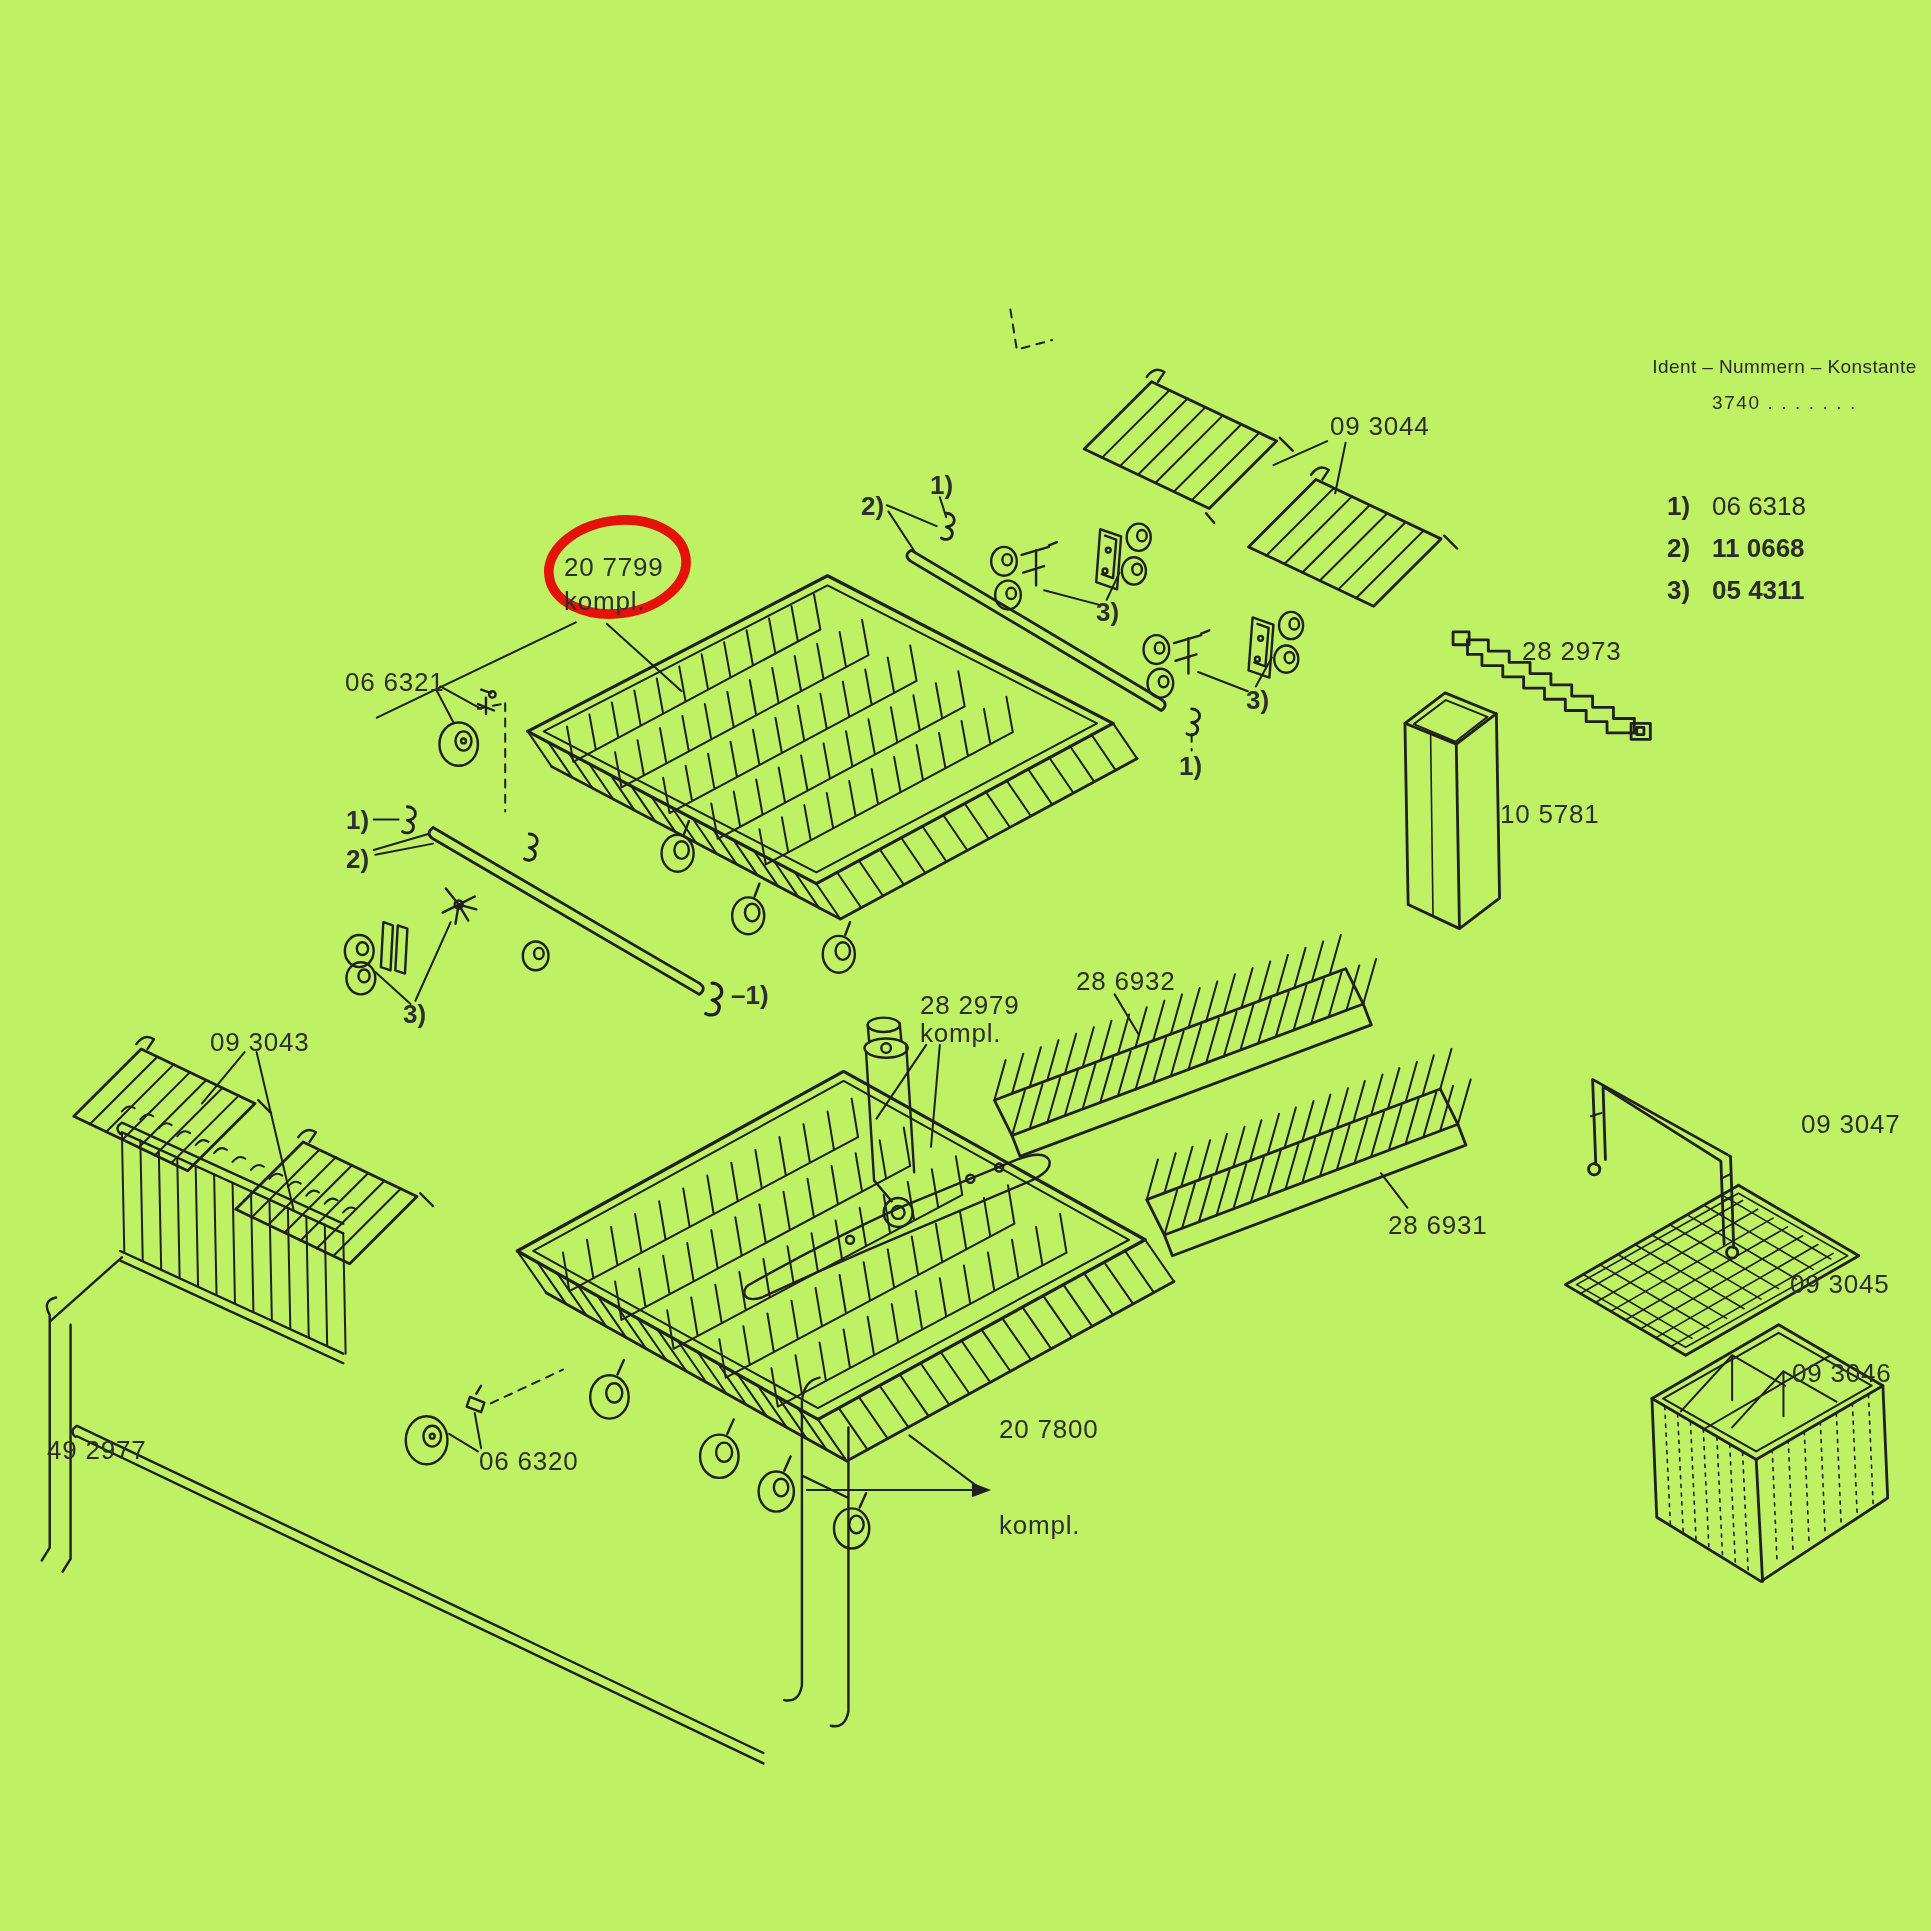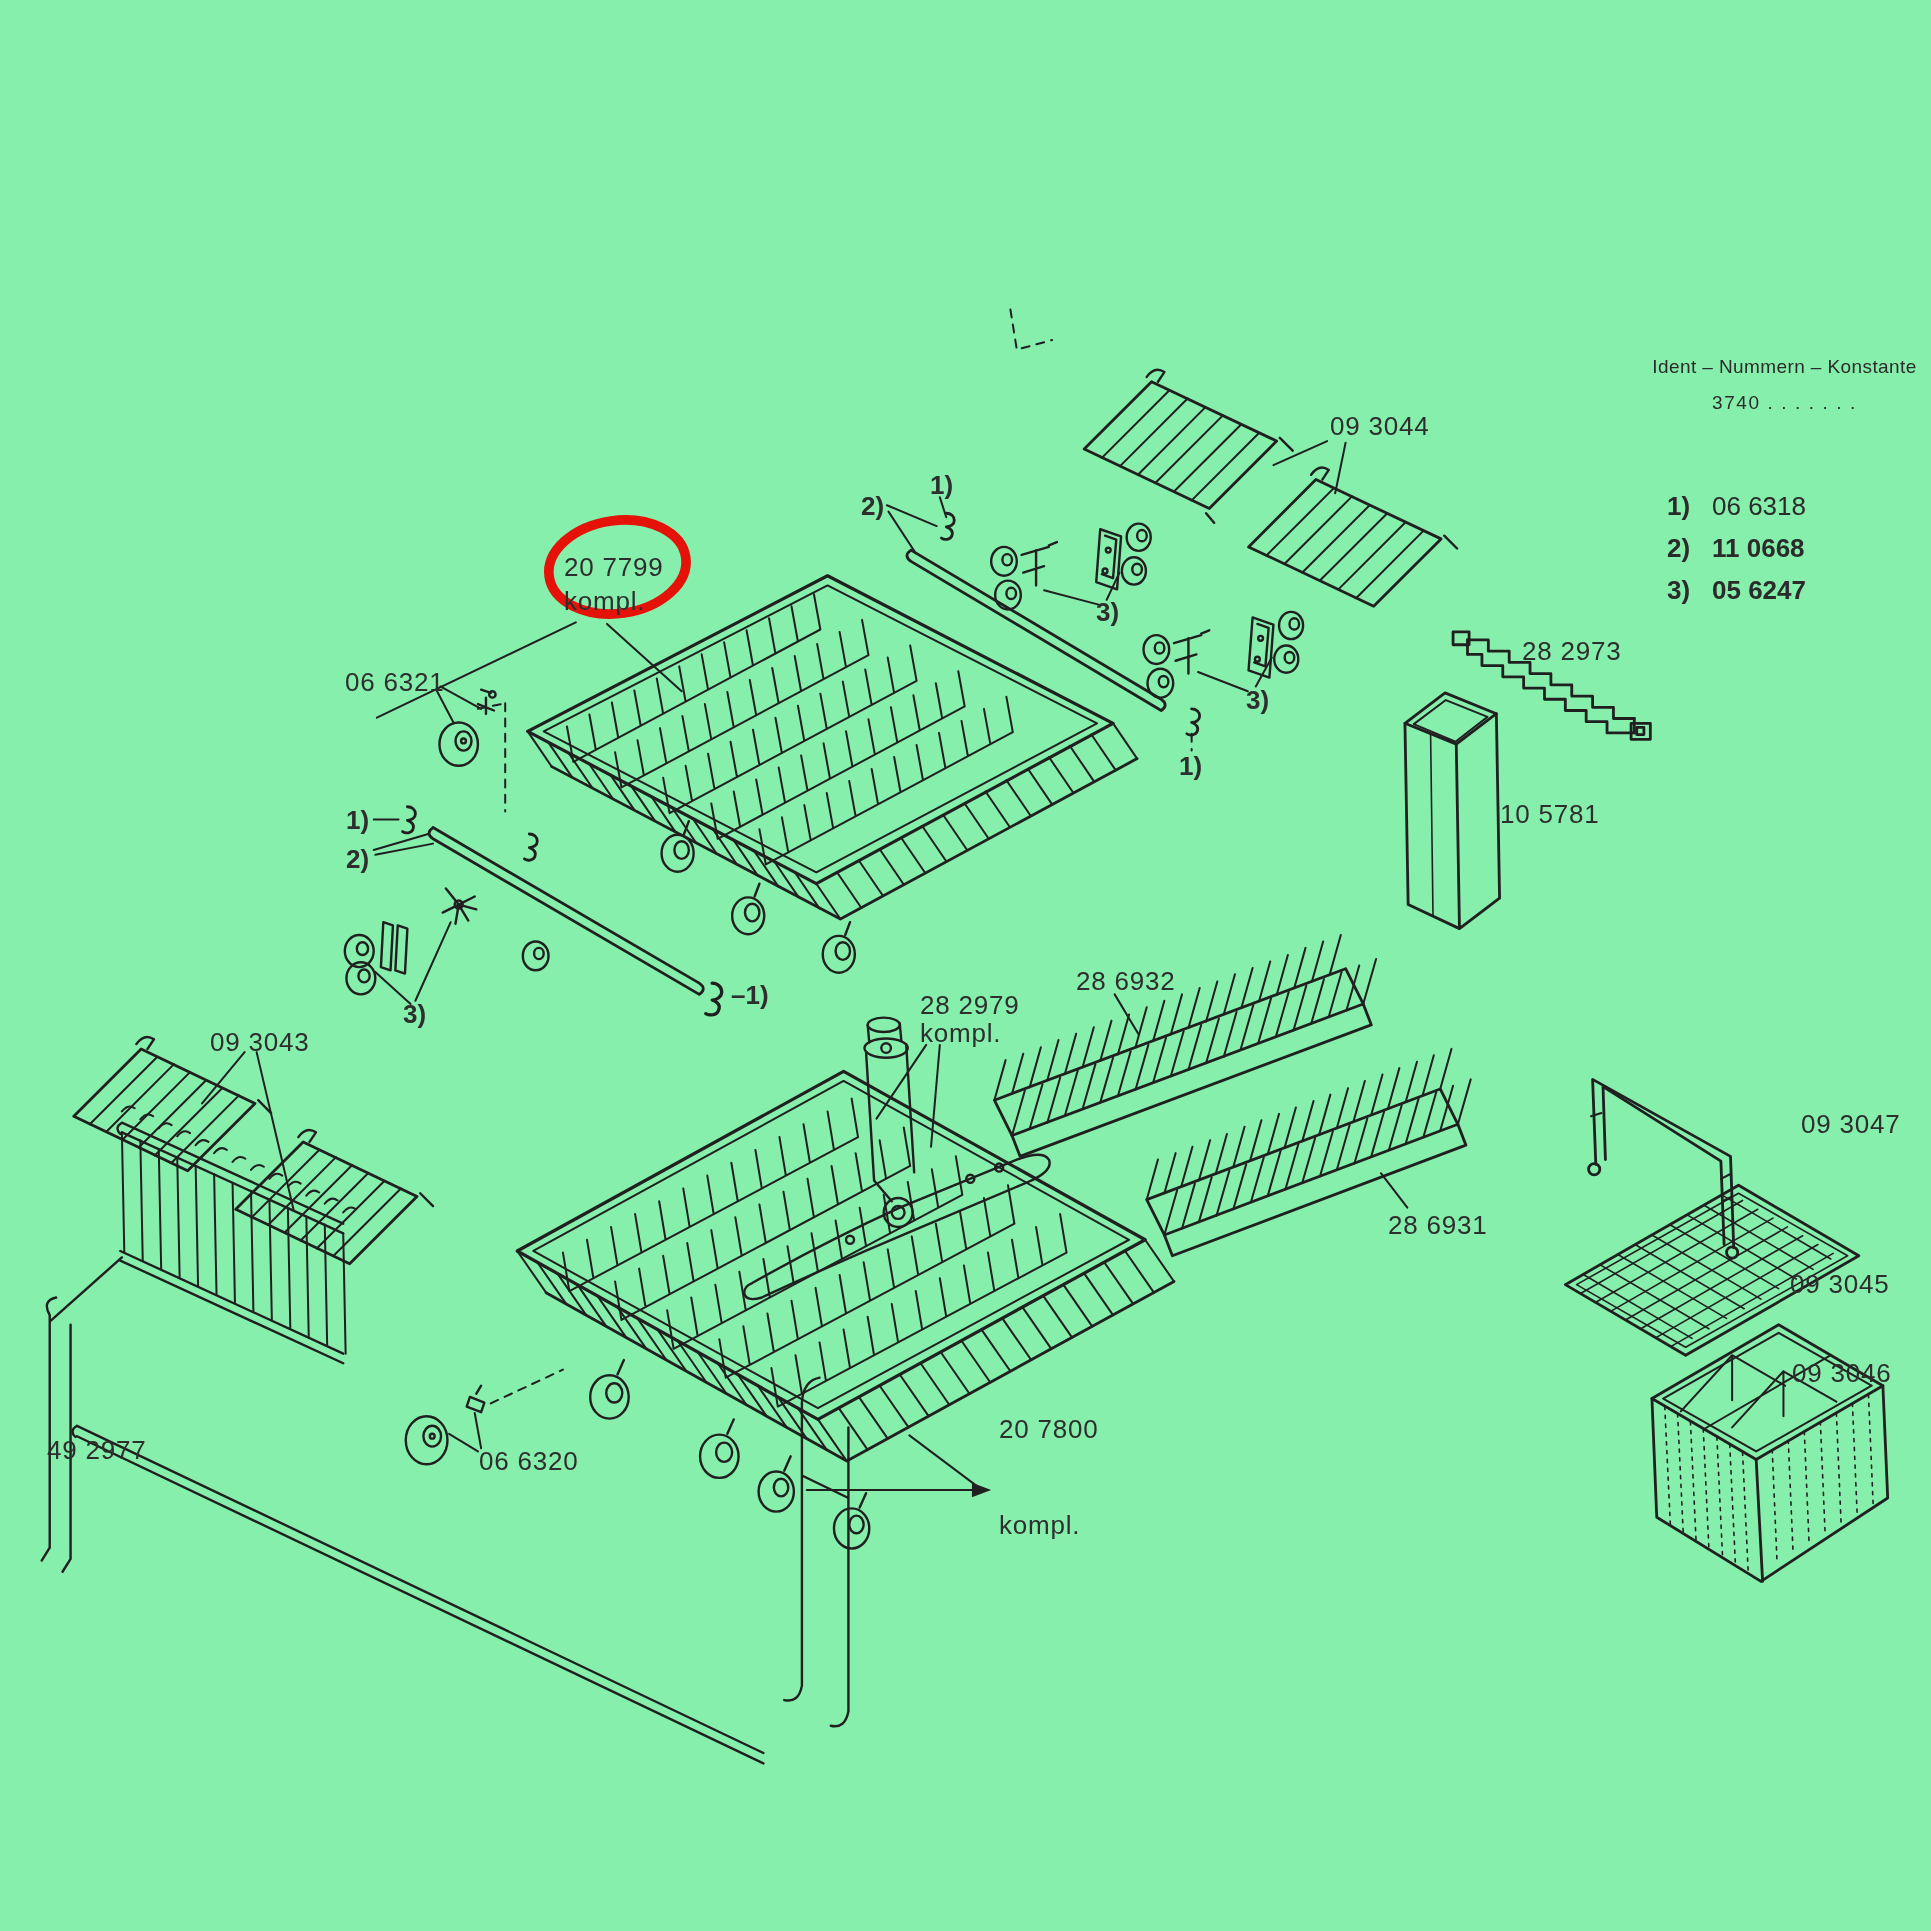--- a/index.html
+++ b/index.html
@@ -1,16 +1,16 @@
 <!DOCTYPE html>
 <html style="font-size:13px"><head>
 <meta charset="utf-8">
 <style>
   html,body{margin:0;padding:0;background:#ffffff;}
-  #canvas{position:relative;width:1931px;height:1931px;background:#86efac;overflow:hidden;
+  #canvas{position:relative;width:1931px;height:1931px;background:#bef264;overflow:hidden;
           font-family:"Liberation Sans",sans-serif;}
   svg#art{position:absolute;left:0;top:0;}
   .label{position:absolute;font-size:26px;line-height:1.1;color:#2e2e2e;letter-spacing:0.8px;white-space:nowrap;}
   .label.bold{font-weight:400;}
   .marker{position:absolute;font-size:26px;font-weight:700;color:#2e2e2e;white-space:nowrap;}
   #legend{position:absolute;left:1667px;top:491px;}
   .legend-row{display:flex;align-items:baseline;height:42px;font-size:26px;color:#2b2b2b;}
   .legend-ref{width:45px;font-weight:700;}
   .legend-row:nth-child(1) .legend-num{font-weight:400;}
   .legend-row:nth-child(2) .legend-num,.legend-row:nth-child(3) .legend-num{font-weight:700;}
@@ -294,21 +294,21 @@
     <div class="legend-row">
       <span class="legend-ref">1)</span>
       <span class="legend-num">06 6318</span>
     </div>
     <div class="legend-row">
       <span class="legend-ref">2)</span>
       <span class="legend-num">11 0668</span>
     </div>
     <div class="legend-row">
       <span class="legend-ref">3)</span>
-      <span class="legend-num">05 6247</span>
+      <span class="legend-num">05 4311</span>
     </div>
   </div>
 
   <div class="label" style="left:564px;top:553px">20 7799</div>
   <div class="label" style="left:564px;top:587px">kompl.</div>
 
   <div class="label" style="left:345px;top:668px">06 6321</div>
   <div class="label" style="left:1330px;top:412px">09 3044</div>
   <div class="label" style="left:1522px;top:637px">28 2973</div>
   <div class="label bold" style="left:1500px;top:800px">10 5781</div>

